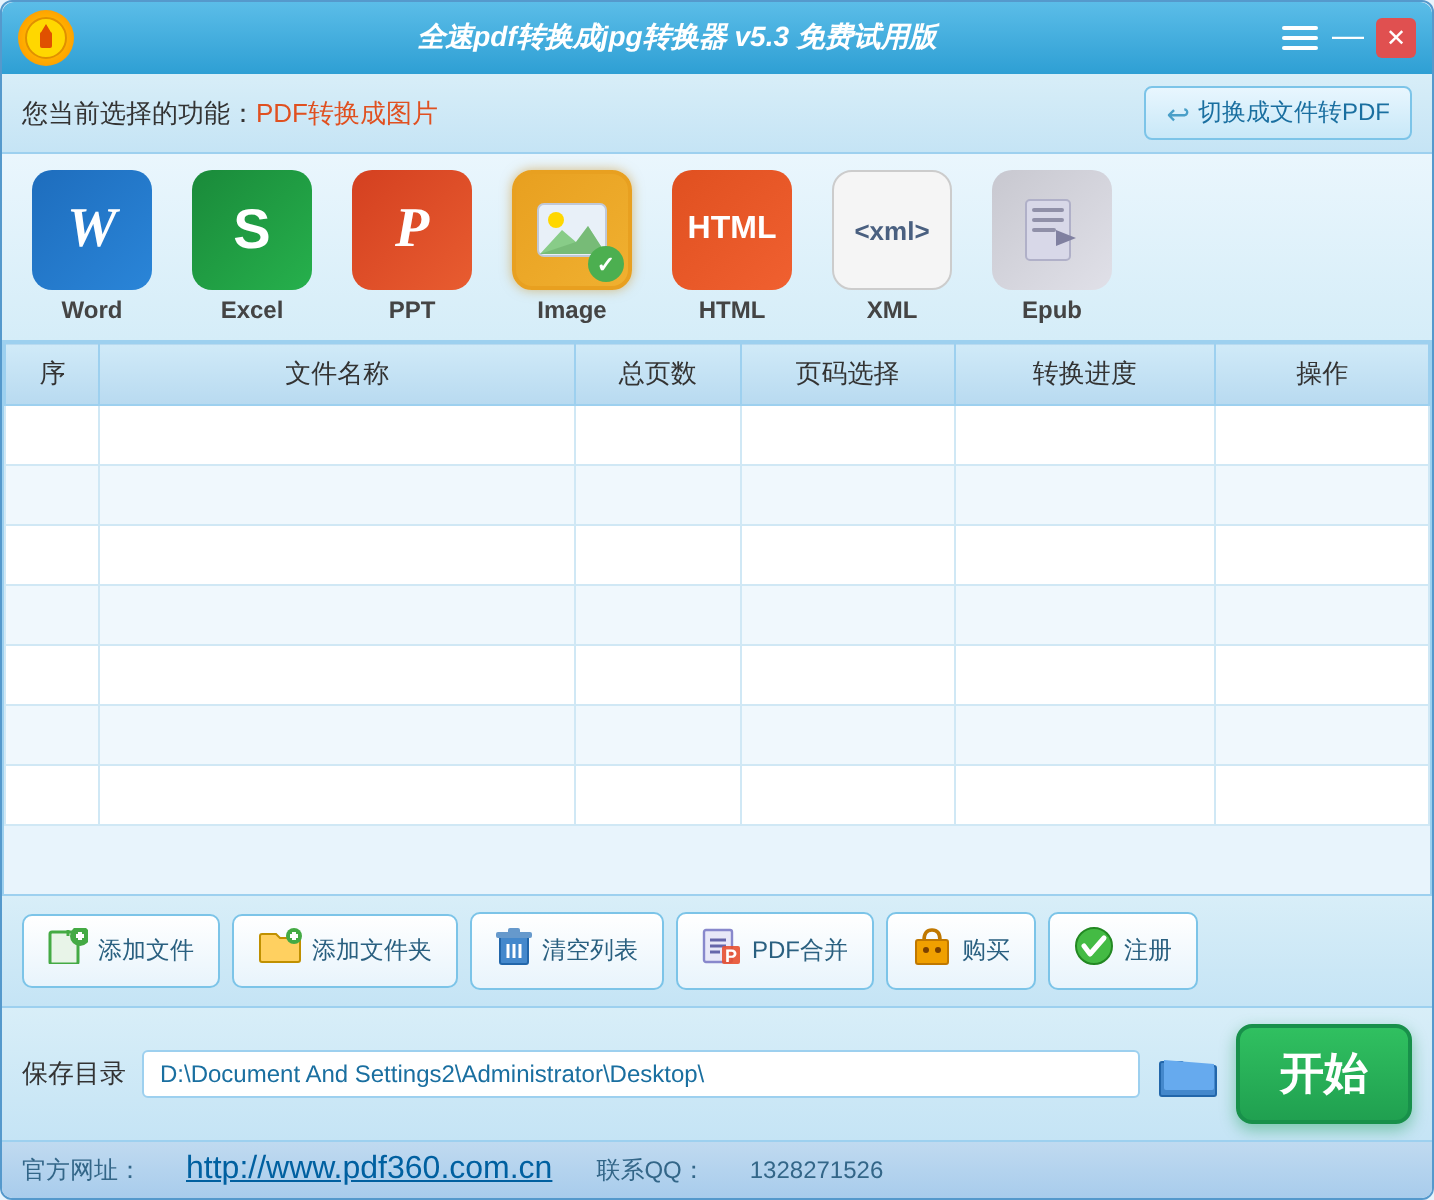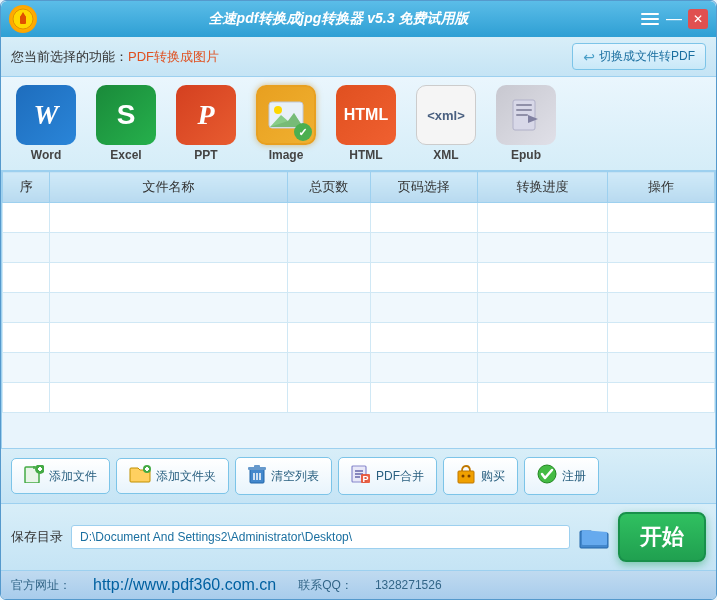--- a/index.html
+++ b/index.html
@@ -275,20 +275,21 @@
       gap: 22px;
       align-items: center;
       border-top: 1px solid #9dd0ef;
     }
     .footer-text {
       font-size: 12px;
       color: #336688;
     }
     .footer-link {
       color: #0060a0;
+      text-decoration: underline;
       cursor: pointer;
     }
 
     
     .app-window {
       width: 717px;
       height: 600px;
       display: flex;
       flex-direction: column;
       border: 1px solid #5599cc;

